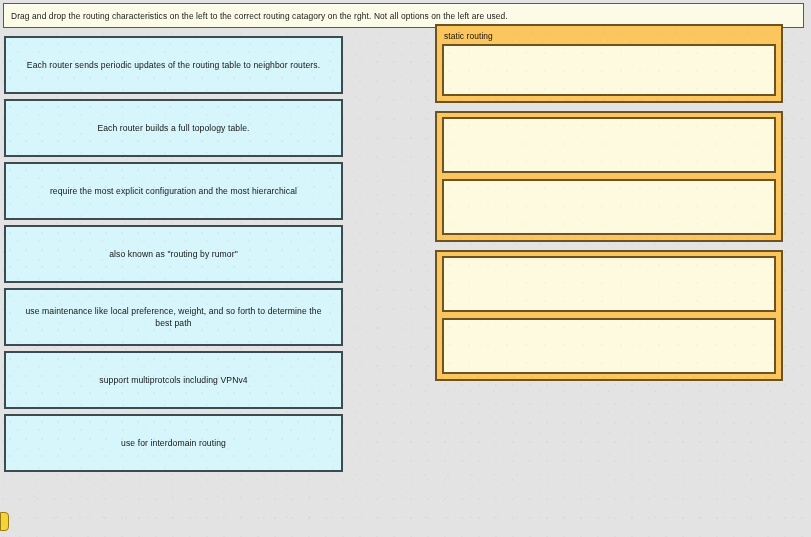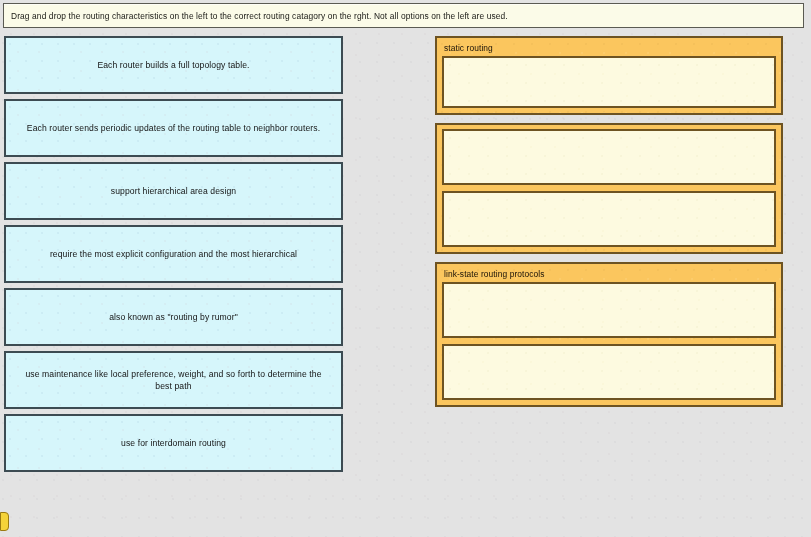--- a/index.html
+++ b/index.html
@@ -96,21 +96,21 @@
     background: #f5d33a;
     border: 1px solid #9a7a12;
     border-radius: 0 4px 4px 0;
     z-index: 6;
   }
 
   
   .right-column {
     position: absolute;
     left: 435px;
-    top: 36px;
+    top: 24px;
     width: 348px;
   }
   .category-panel {
     box-sizing: border-box;
     width: 348px;
     background: #fbc65e;
     border: 2px solid #6d5322;
     margin-bottom: 8px;
     padding: 4px 5px 5px 5px;
     background-image:
@@ -146,36 +146,36 @@
 <body>
 
 <div id="root">
 
   <div class="instruction-bar">
     <span class="instruction-text">Drag and drop the routing characteristics on the left to the correct routing catagory on the rght. Not all options on the left are used.</span>
   </div>
 
   <div class="left-column">
     <div class="option-card">
+      <span class="option-text">Each router sends periodic updates of the routing table to neighbor routers.</span>
+    </div>
+    <div class="option-card">
       <span class="option-text">Each router builds a full topology table.</span>
     </div>
     <div class="option-card">
-      <span class="option-text">Each router sends periodic updates of the routing table to neighbor routers.</span>
-    </div>
-    <div class="option-card">
-      <span class="option-text">support hierarchical area design</span>
-    </div>
-    <div class="option-card">
       <span class="option-text">require the most explicit configuration and the most hierarchical</span>
     </div>
     <div class="option-card">
       <span class="option-text">also known as "routing by rumor"</span>
     </div>
     <div class="option-card">
       <span class="option-text">use maintenance like local preference, weight, and so forth to determine the best path</span>
+    </div>
+    <div class="option-card">
+      <span class="option-text">support multiprotcols including VPNv4</span>
     </div>
     <div class="option-card clipped">
       <span class="option-text">use for interdomain routing</span>
     </div>
   </div>
 
   <div class="edge-artifact"></div>
 
   <div class="right-column">
 
@@ -183,20 +183,19 @@
       <div class="category-title">static routing</div>
       <div class="drop-zone"></div>
     </div>
 
     <div class="category-panel panel-2">
       <div class="drop-zone"></div>
       <div class="drop-zone"></div>
     </div>
 
     <div class="category-panel panel-3">
-      <div class="category-title">link-state routing protocols</div>
       <div class="drop-zone"></div>
       <div class="drop-zone"></div>
     </div>
 
   </div>
 
 </div>
 
 </body></html>

